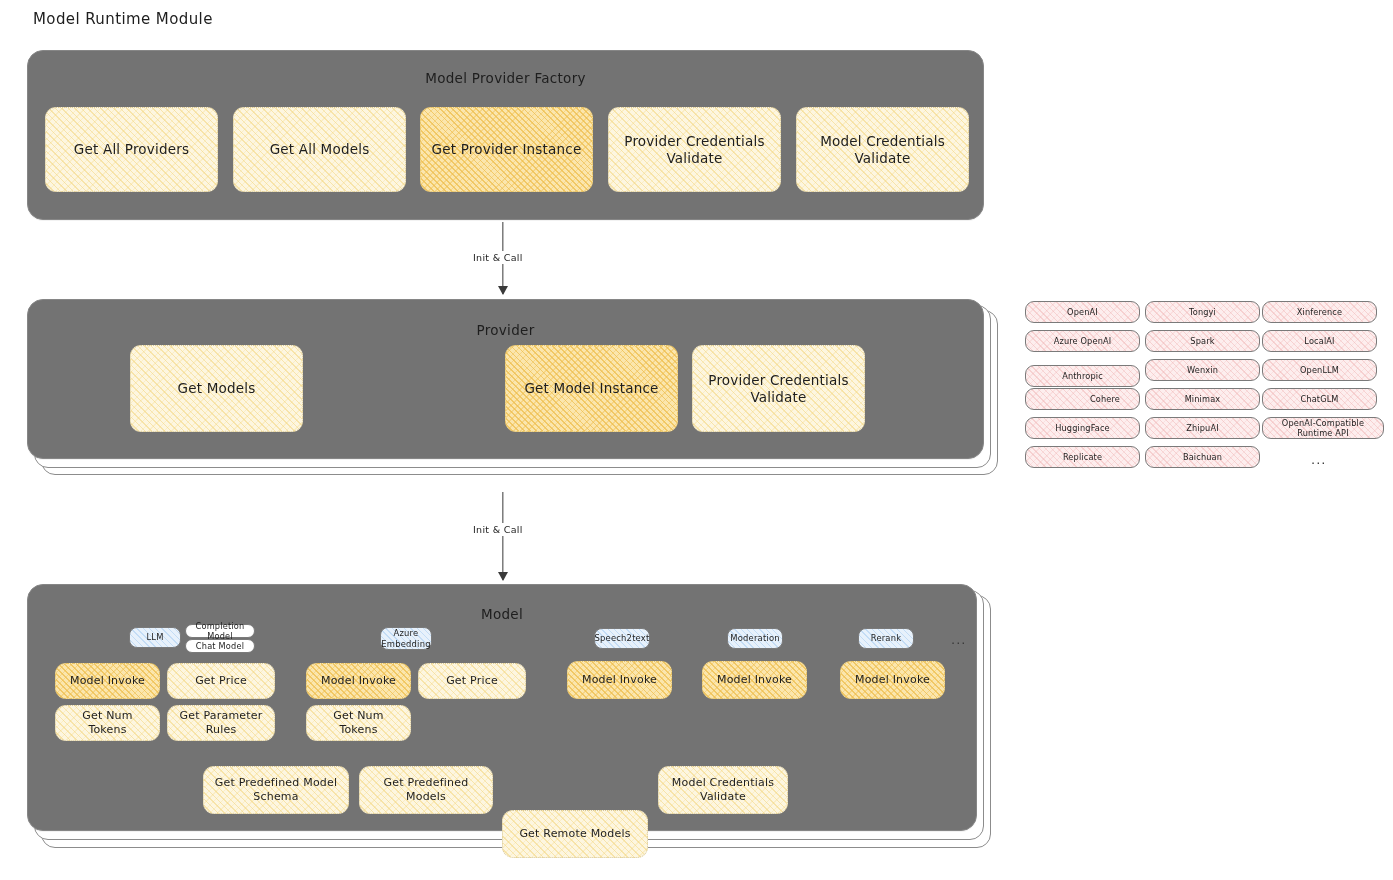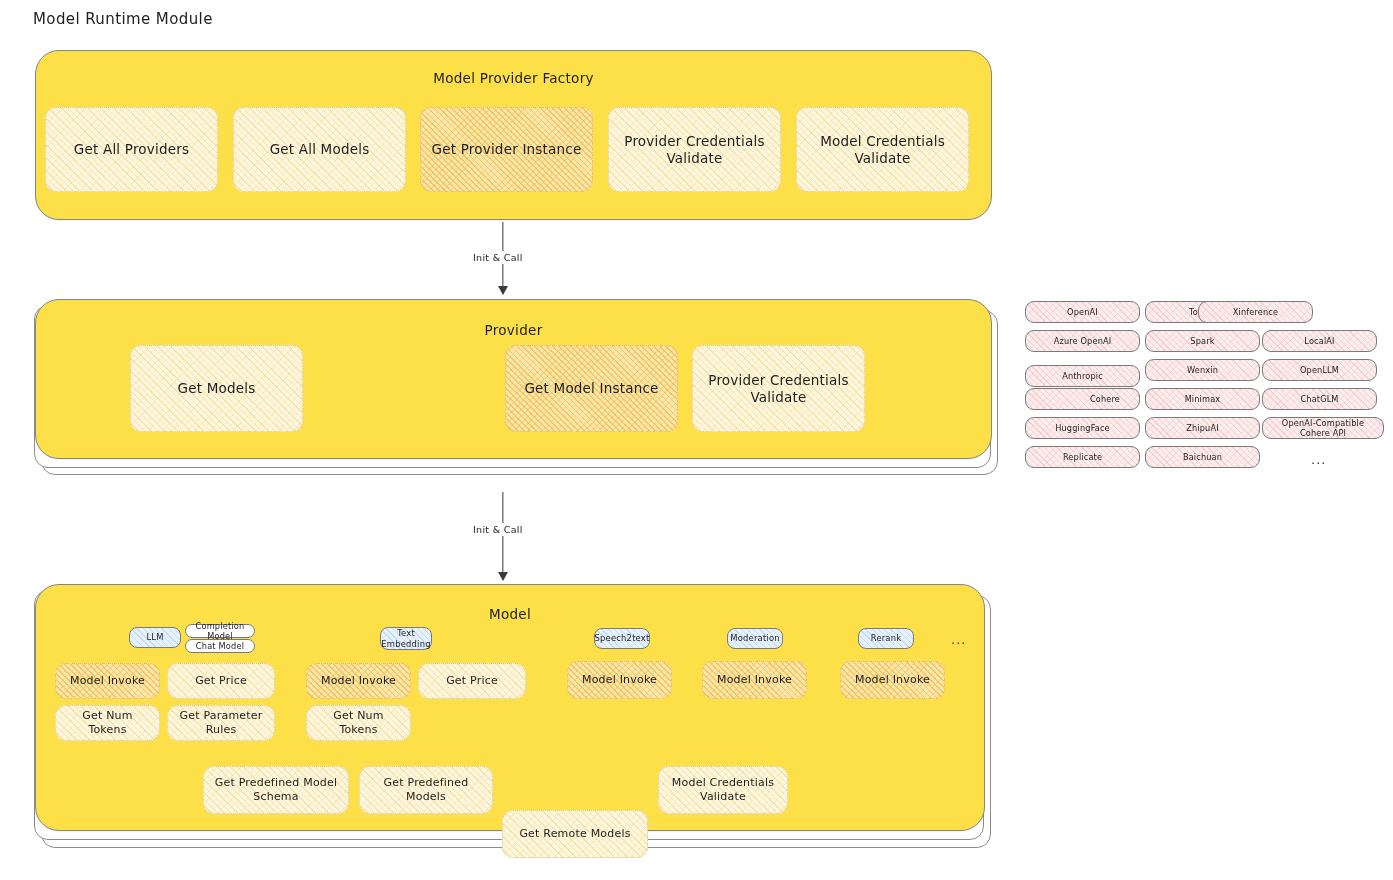--- a/index.html
+++ b/index.html
@@ -22,25 +22,24 @@
 
   .page-title {
     position: absolute; left: 33px; top: 10px;
     font-size: 15px; color: #1e1e1e; font-weight: 400;
     letter-spacing: .4px;
   }
 
   
   .section {
     position: absolute;
-    background: #fde047;
+    background: #737373;
     border: 1.3px solid #868686;
-    border-radius: 24px;
+    border-radius: 16px;
     box-shadow: 0 1px 0 rgba(0,0,0,.05);
-    margin-left: 8px;
   }
   .section-title {
     position: absolute; left: 0; right: 0;
     text-align: center;
     font-size: 13.5px; color: #1e1e1e;
     letter-spacing: .3px;
   }
 
   
   .deck-layer {
@@ -177,25 +176,25 @@
   <div class="ptag hand" style="left:1025px; top:417px; width:115px; height:22px;">HuggingFace</div>
   <div class="ptag hand" style="left:1025px; top:446px; width:115px; height:22px;">Replicate</div>
 
   <div class="ptag hand" style="left:1145px; top:301px; width:115px; height:22px;">Tongyi</div>
   <div class="ptag hand" style="left:1145px; top:330px; width:115px; height:22px;">Spark</div>
   <div class="ptag hand" style="left:1145px; top:359px; width:115px; height:22px;">Wenxin</div>
   <div class="ptag hand" style="left:1145px; top:388px; width:115px; height:22px;">Minimax</div>
   <div class="ptag hand" style="left:1145px; top:417px; width:115px; height:22px;">ZhipuAI</div>
   <div class="ptag hand" style="left:1145px; top:446px; width:115px; height:22px;">Baichuan</div>
 
-  <div class="ptag hand" style="left:1198px; top:301px; width:115px; height:22px;text-align:center;">Xinference</div>
+  <div class="ptag hand" style="left:1262px; top:301px; width:115px; height:22px;text-align:center;">Xinference</div>
   <div class="ptag hand" style="left:1262px; top:330px; width:115px; height:22px;">LocalAI</div>
   <div class="ptag hand" style="left:1262px; top:359px; width:115px; height:22px;">OpenLLM</div>
   <div class="ptag hand" style="left:1262px; top:388px; width:115px; height:22px;">ChatGLM</div>
-  <div class="ptag hand" style="left:1262px; top:417px; width:122px; height:22px;">OpenAI-Compatible Cohere API</div>
+  <div class="ptag hand" style="left:1262px; top:417px; width:122px; height:22px;">OpenAI-Compatible Runtime API</div>
   <div class="ellipsis hand" style="left:1311px; top:452px;">...</div>
 
   <div class="arrow" style="left:493px; top:492px; width:20px; height:88px;">
     <div class="shaft"></div>
     <div class="head"></div>
   </div>
   <div class="arrow-label hand" style="left:469px; top:523px;">Init &amp; Call</div>
 
   <div class="deck-layer" style="left:41px; top:595px; width:950px; height:253px;"></div>
   <div class="deck-layer" style="left:34px; top:590px; width:950px; height:250px;"></div>
@@ -205,21 +204,21 @@
 
   <div class="btag hand" style="left:129px; top:627px; width:52px; height:21px;">LLM</div>
   <div class="wtag hand" style="left:185px; top:624px; width:70px; height:14px;">Completion Model</div>
   <div class="wtag hand" style="left:185px; top:639px; width:70px; height:14px;">Chat Model</div>
 
   <div class="chip md strong hand" style="left:55px; top:663px; width:105px; height:36px;">Model Invoke</div>
   <div class="chip md hand" style="left:167px; top:663px; width:108px; height:36px;">Get Price</div>
   <div class="chip md hand" style="left:55px; top:705px; width:105px; height:36px;">Get Num Tokens</div>
   <div class="chip md hand" style="left:167px; top:705px; width:108px; height:36px;">Get Parameter Rules</div>
 
-  <div class="btag hand" style="left:380px; top:627px; width:52px; height:23px;">Text Embedding</div>
+  <div class="btag hand" style="left:380px; top:627px; width:52px; height:23px;">Azure Embedding</div>
 
   <div class="chip md strong hand" style="left:306px; top:663px; width:105px; height:36px;">Model Invoke</div>
   <div class="chip md hand" style="left:418px; top:663px; width:108px; height:36px;">Get Price</div>
   <div class="chip md hand" style="left:306px; top:705px; width:105px; height:36px;">Get Num Tokens</div>
 
   <div class="btag hand" style="left:594px; top:628px; width:56px; height:21px;">Speech2text</div>
   <div class="chip md strong hand" style="left:567px; top:661px; width:105px; height:38px;">Model Invoke</div>
 
   <div class="btag hand" style="left:727px; top:628px; width:56px; height:21px;">Moderation</div>
   <div class="chip md strong hand" style="left:702px; top:661px; width:105px; height:38px;">Model Invoke</div>

